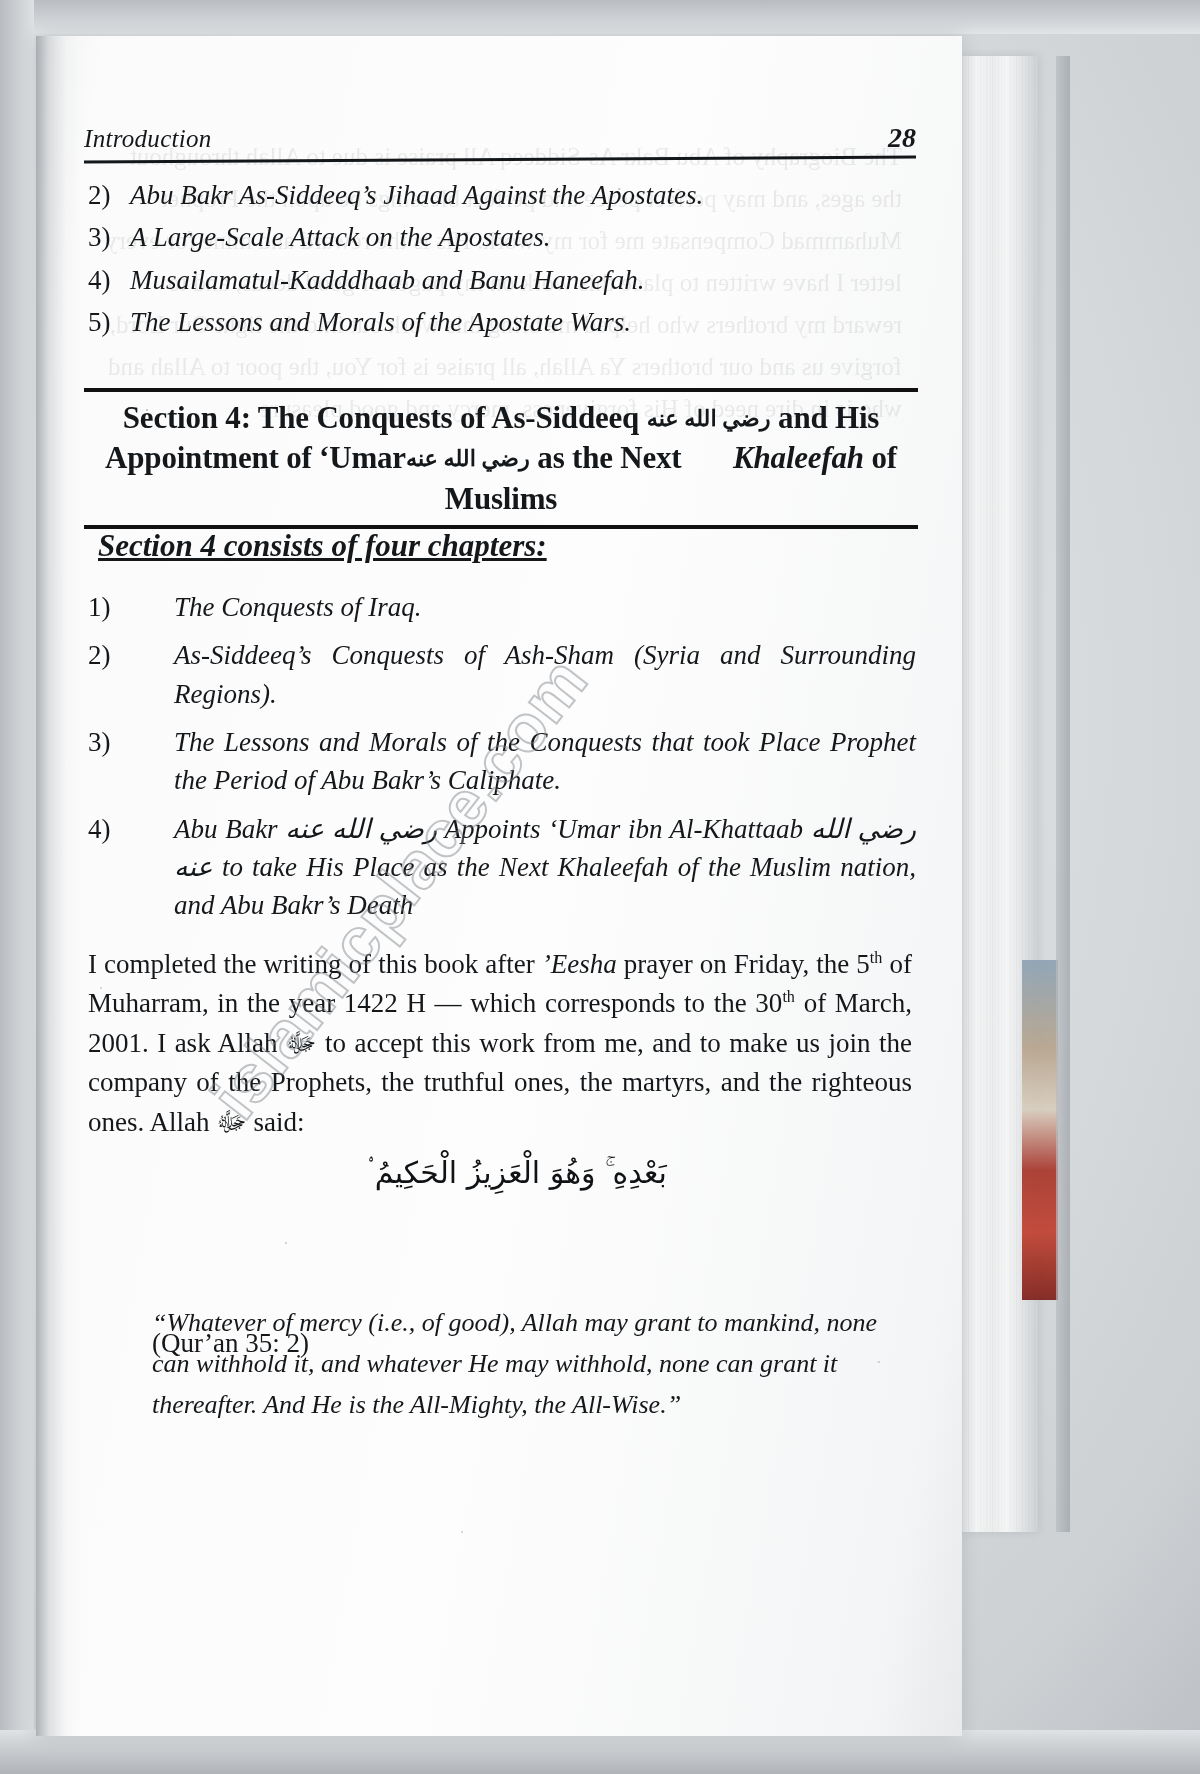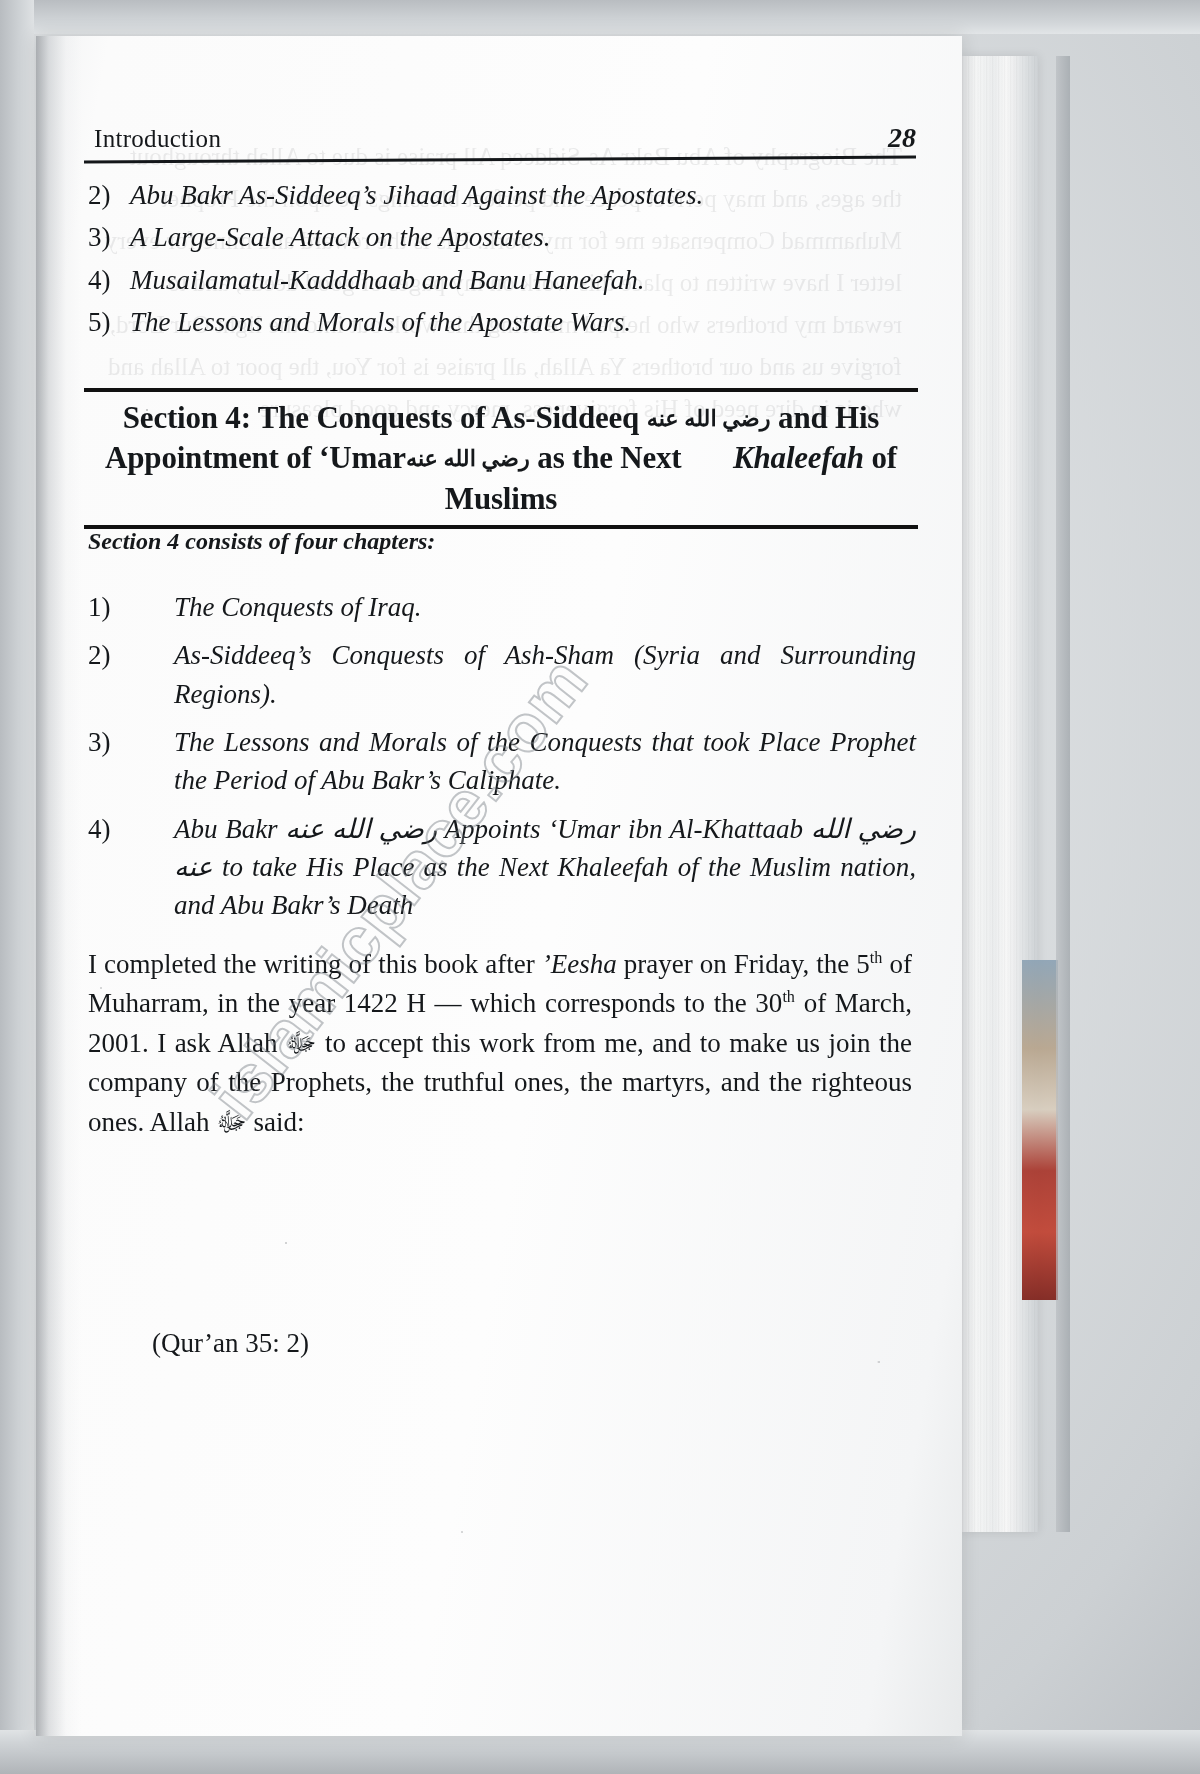--- a/index.html
+++ b/index.html
@@ -79,21 +79,21 @@
   
   #content{
     position:absolute;left:46px;top:0;width:836px;height:100%;
     color:#15181b;
   }
 
   .running-head{
     position:absolute;left:2px;top:86px;width:832px;
     display:flex;align-items:baseline;justify-content:space-between;
   }
-  .rh-title{font-size:25px;letter-spacing:.3px;margin-left:10px;}
+  .rh-title{font-style:italic;font-size:25px;letter-spacing:.3px;}
   .rh-page{font-style:italic;font-weight:700;font-size:28px;}
   .rule{
     position:absolute;left:2px;top:122px;width:832px;height:3px;
     background:#14171a;
     transform:rotate(-0.35deg);
   }
 
   ol.plain{list-style:none;margin:0;padding:0;}
   .li{
     display:flex;font-size:27px;line-height:1.42;margin:0 0 4px 0;
@@ -116,22 +116,22 @@
   #heading .hrule-bot{height:4px;background:#111;margin:6px 0 0 0;width:100%;}
   #heading .l1{padding:0 30px;}
   #heading .l2{padding:0 0px;}
   #heading .ital{font-style:italic;margin-left:44px;}
   .sahaba{
     display:inline-block;font-size:.72em;transform:translateY(-2px);
     letter-spacing:0;
   }
 
   #subhead{
-    position:absolute;left:6px;top:492px;
-    font-style:italic;font-weight:700;font-size:24px;
+    position:absolute;left:16px;top:492px;
+    font-style:italic;font-weight:700;font-size:31px;text-decoration:underline;
   }
 
   #list-chapters{position:absolute;left:6px;top:552px;width:828px;}
   #list-chapters .li{margin-bottom:10px;text-align:justify;}
   #list-chapters .txt{text-align:justify;margin-left:44px;}
 
   #para{
     position:absolute;left:6px;top:882px;width:824px;
     font-size:27px;line-height:1.46;text-align:justify;
   }
@@ -259,22 +259,24 @@
         </li>
         <li class="li">
           <span class="num">4)</span>
           <span class="txt">Abu Bakr رضي الله عنه Appoints ‘Umar ibn Al-Khattaab رضي الله عنه to take His Place as the Next Khaleefah of the Muslim nation, and Abu Bakr’s Death</span>
         </li>
       </ol>
 
       <p id="para"><span>I completed the writing of this book after </span><i>’Eesha</i><span> prayer on Friday, the 5</span><sup>th</sup><span> of Muharram, in the year 1422 H — which corresponds to the 30</span><sup>th</sup><span> of March, 2001. I ask Allah ﷻ to accept this work from me, and to make us join the company of the Prophets, the truthful ones, the martyrs, and the righteous ones. Allah ﷻ said:</span></p>
 
       <div id="ayah">
+        <div>بَعْدِهِ ۚ وَهُوَ الْعَزِيزُ الْحَكِيمُ ۟</div>
       </div>
 
+      <p id="translation">“Whatever of mercy (i.e., of good), Allah may grant to mankind, none can withhold it, and whatever He may withhold, none can grant it thereafter. And He is the All-Mighty, the All-Wise.”</p>
       <div id="quran-ref">(Qur’an 35: 2)</div>
 
     </div>
 
     <div id="watermark">islamicplace.com</div>
     <div id="speckle"></div>
 
   </div>
 </div>
 

